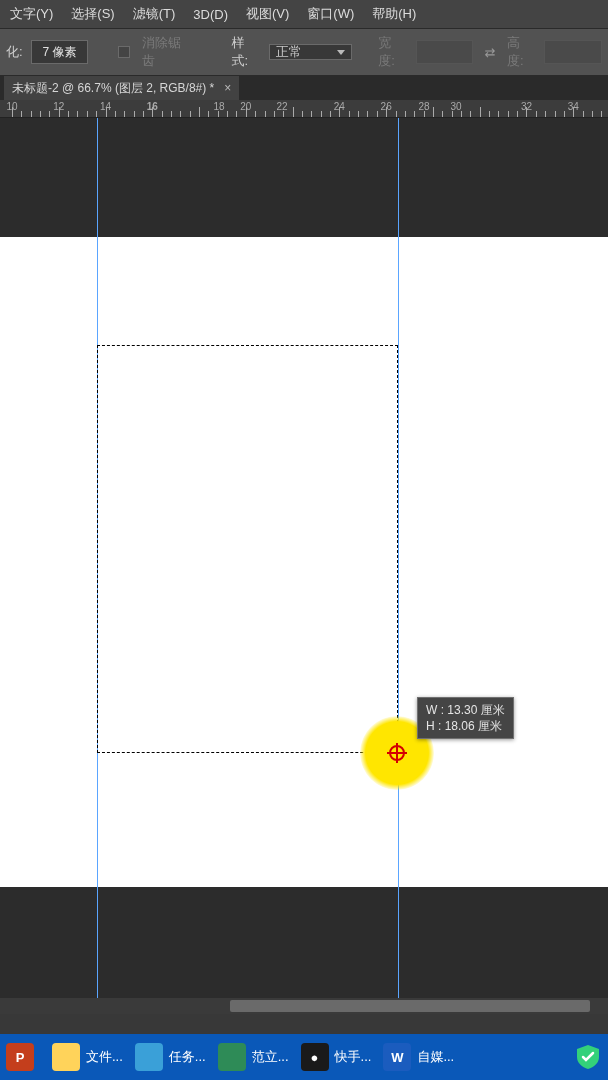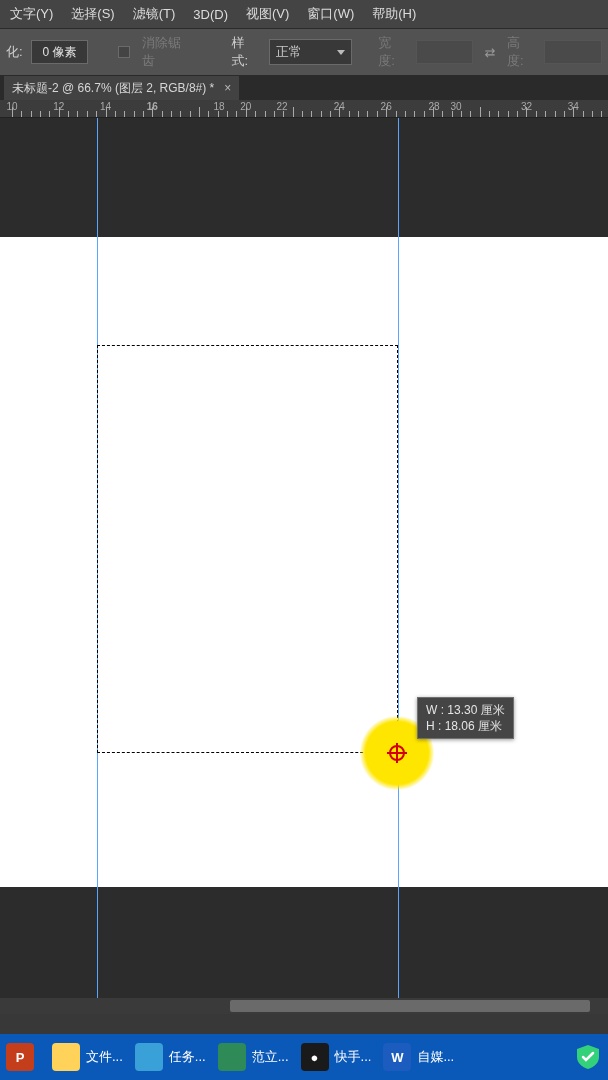--- a/index.html
+++ b/index.html
@@ -9,21 +9,21 @@
   
   .menubar { height: 28px; background: #444444; display: flex; align-items: center; padding-left: 10px; }
   .menubar span { margin-right: 18px; color: #dcdcdc; font-size: 13px; }
 
   
   .optbar { height: 48px; background: #525252; border-top: 1px solid #2a2a2a; border-bottom: 1px solid #2a2a2a; display: flex; align-items: center; padding: 0 6px; gap: 8px; }
   .optbar .lbl { color: #cfcfcf; font-size: 13px; }
   .optbar .numbox { width: 58px; height: 24px; background: #383838; border: 1px solid #6a6a6a; color: #e0e0e0; display: flex; align-items: center; justify-content: center; font-size: 12px; }
   .optbar .checkbox { width: 12px; height: 12px; border: 1px solid #6a6a6a; background: #444; margin-right: 4px; }
   .optbar .dim { color: #7a7a7a; }
-  .optbar .select { width: 84px; height: 26px; background: #383838; border: 1px solid #6a6a6a; display: flex; align-items: center; padding: 0 6px; justify-content: space-between; font-size: 13px; }
+  .optbar .select { width: 84px; height: 16px; background: #383838; border: 1px solid #6a6a6a; display: flex; align-items: center; padding: 0 6px; justify-content: space-between; font-size: 13px; }
   .optbar .chev { width: 0; height: 0; border-left: 4px solid transparent; border-right: 4px solid transparent; border-top: 5px solid #bbb; }
   .optbar .swap { width: 18px; height: 18px; color: #999; display: flex; align-items: center; justify-content: center; }
 
   
   .tabstrip { height: 24px; background: #2a2a2a; display: flex; align-items: center; padding-left: 4px; }
   .tab { height: 24px; background: #424242; color: #d6d6d6; font-size: 12px; display: flex; align-items: center; padding: 0 8px; }
   .tab .close { margin-left: 10px; color: #bababa; }
 
   
   .ruler { height: 18px; background: #3c3c3c; position: relative; overflow: hidden; border-bottom: 1px solid #222; }
@@ -78,21 +78,21 @@
   <span>选择(S)</span>
   <span>滤镜(T)</span>
   <span>3D(D)</span>
   <span>视图(V)</span>
   <span>窗口(W)</span>
   <span>帮助(H)</span>
 </div>
 
 <div class="optbar">
   <span class="lbl">化:</span>
-  <div class="numbox">0 像素</div>
+  <div class="numbox">7 像素</div>
   <div style="width:14px"></div>
   <div class="checkbox dim"></div>
   <span class="lbl dim">消除锯齿</span>
   <div style="width:22px"></div>
   <span class="lbl">样式:</span>
   <div class="select">
     <span>正常</span>
     <span class="chev"></span>
   </div>
   <div style="width:10px"></div>
@@ -159,21 +159,21 @@
     <div class="tick" style="left: 358.092px;"></div>
     <div class="tick" style="left: 367.446px;"></div>
     <div class="tick" style="left: 376.8px;"></div>
     <div class="tick big" style="left: 386.154px;"></div>
     <div class="ticknum" style="left: 386.154px;">26</div>
     <div class="tick" style="left: 395.508px;"></div>
     <div class="tick" style="left: 404.862px;"></div>
     <div class="tick" style="left: 414.215px;"></div>
     <div class="tick" style="left: 423.569px;"></div>
     <div class="tick big" style="left: 432.923px;"></div>
-    <div class="ticknum" style="left: 434px;">28</div>
+    <div class="ticknum" style="left: 424px;">28</div>
     <div class="tick" style="left: 442.277px;"></div>
     <div class="tick" style="left: 451.631px;"></div>
     <div class="tick" style="left: 460.985px;"></div>
     <div class="tick" style="left: 470.338px;"></div>
     <div class="tick big" style="left: 479.692px;"></div>
     <div class="ticknum" style="left: 456px;">30</div>
     <div class="tick" style="left: 489.046px;"></div>
     <div class="tick" style="left: 498.4px;"></div>
     <div class="tick" style="left: 507.754px;"></div>
     <div class="tick" style="left: 517.108px;"></div>

